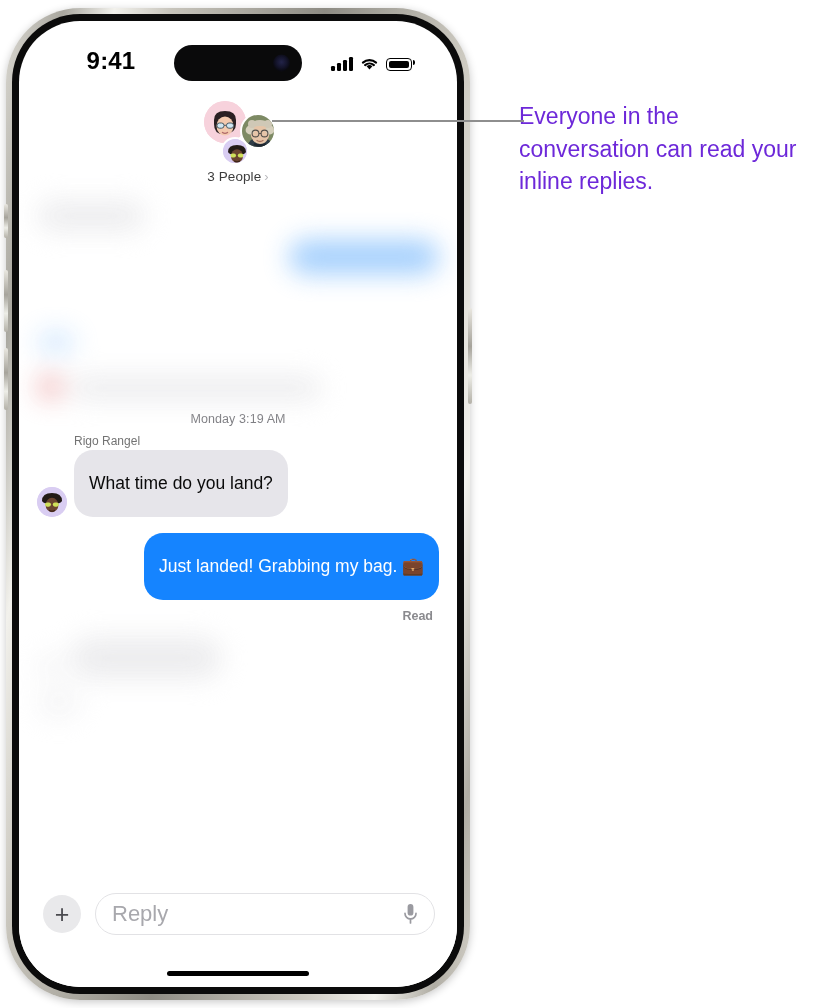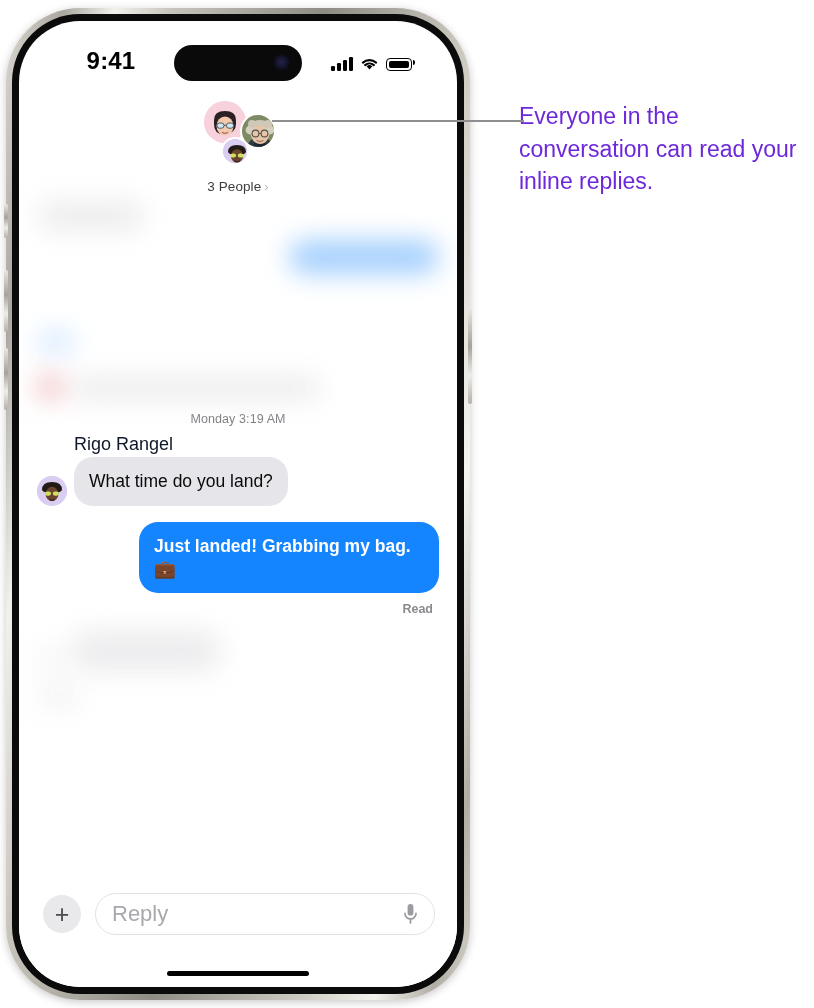--- a/index.html
+++ b/index.html
@@ -61,44 +61,44 @@
 
   
   #convo-header { position:absolute; top:80px; left:0; right:0; text-align:center; z-index:6; }
   #avatar-cluster { position:relative; width:100px; height:66px; margin:0 auto; }
   .av { position:absolute; border-radius:50%; overflow:hidden; background:#eee; }
   #av-1 { left:16px; top:0px;  width:42px; height:42px; background:#f7d2dc; }
   #av-2 { left:52px; top:12px; width:36px; height:36px; border:2px solid #fff; }
   #av-3 { left:33px; top:36px; width:28px; height:28px; background:#d9cdf2; border:2px solid #fff; }
   #people-row {
     display:flex; align-items:center; justify-content:center; gap:3px;
-    margin-top:12px; font-size:13.5px; color:#3c3c3c; letter-spacing:.1px;
+    margin-top:2px; font-size:13.5px; color:#3c3c3c; letter-spacing:.1px;
   }
   #people-chev { color:#b9b9bd; font-size:13px; line-height:1; }
 
   
   #messages { position:absolute; top:148px; left:0; right:0; bottom:108px; }
 
   .blurred { filter: blur(13px); opacity:.95; }
 
   .row { display:flex; align-items:flex-end; padding:0 18px; margin-bottom:9px; }
   .row.out { justify-content:flex-end; }
-  .bubble { max-width:300px; padding:13px 15px; border-radius:19px; font-size:17.5px; line-height:1.3; position:relative;}
+  .bubble { max-width:300px; padding:22px 15px; border-radius:19px; font-size:17.5px; line-height:1.3; position:relative;}
   .bubble.in  { background:#e6e5ea; color:#0a0a0a; }
-  .bubble.out { background:#1584ff; color:#fff;font-weight:bold; }
+  .bubble.out { background:#1584ff; color:#fff; }
   .bubble.in::after{
     content:""; position:absolute; left:-5px; bottom:0; width:14px; height:17px;
     background:#e6e5ea; border-bottom-right-radius:14px; z-index:-1;
   }
   .bubble.out::after{
     content:""; position:absolute; right:-5px; bottom:0; width:14px; height:17px;
     background:#1584ff; border-bottom-left-radius:14px; z-index:-1;
   }
   .msg-avatar { width:30px; height:30px; border-radius:50%; margin-right:7px; flex:0 0 30px; overflow:hidden; background:#d9cdf2; }
-  .sender { font-size:18px; color:#0f172a; margin:0 0 2px 55px; }
+  .sender { font-size:12px; color:#737373; margin:0 0 2px 55px; }
   #timestamp { text-align:center; font-size:12.5px; color:#7c7c80; margin:12px 8px 8px; letter-spacing:.1px;}
   #read-receipt { text-align:right; padding-right:24px; font-size:12.5px; color:#8a8a8e; font-weight:600; margin-top:3px;}
 
   
   .ghost { border-radius:19px; }
   .g-gray { background:#ececee; }
   .g-blue { background:#9fcdfd; }
   .g-red  { background:#f0b9ba; }
 
   

